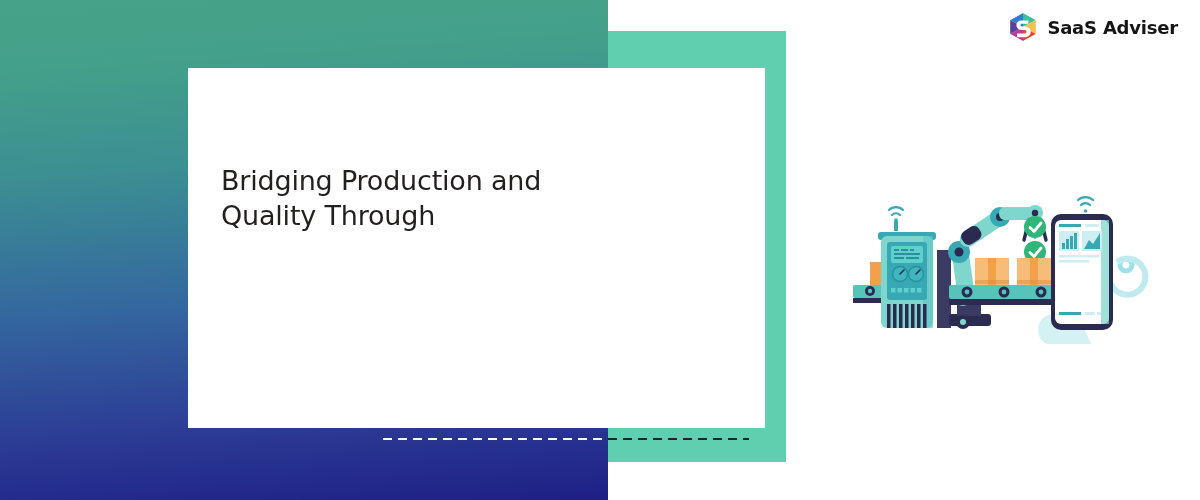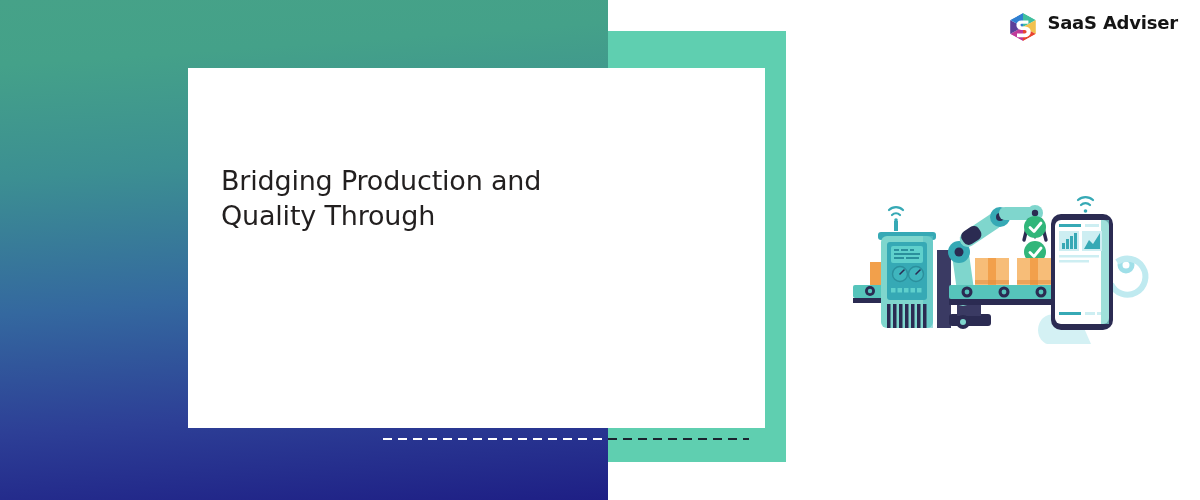--- a/index.html
+++ b/index.html
@@ -103,20 +103,21 @@
     width: 141px;
     background-image: repeating-linear-gradient(to right, #1b2430 0px, #1b2430 9px, rgba(0,0,0,0) 9px, rgba(0,0,0,0) 15px);
   }
 
   
   .logo {
     position: absolute;
     right: 22px;
     top: 12px;
     display: flex;
+    align-items: center;
     gap: 9px;
   }
   .logo-mark { width: 30px; height: 30px; display: block; }
   .logo-text {
     font-family: "DejaVu Sans", sans-serif;
     font-size: 18px;
     font-weight: 700;
     color: #151515;
     letter-spacing: -0.2px;
     white-space: nowrap;

